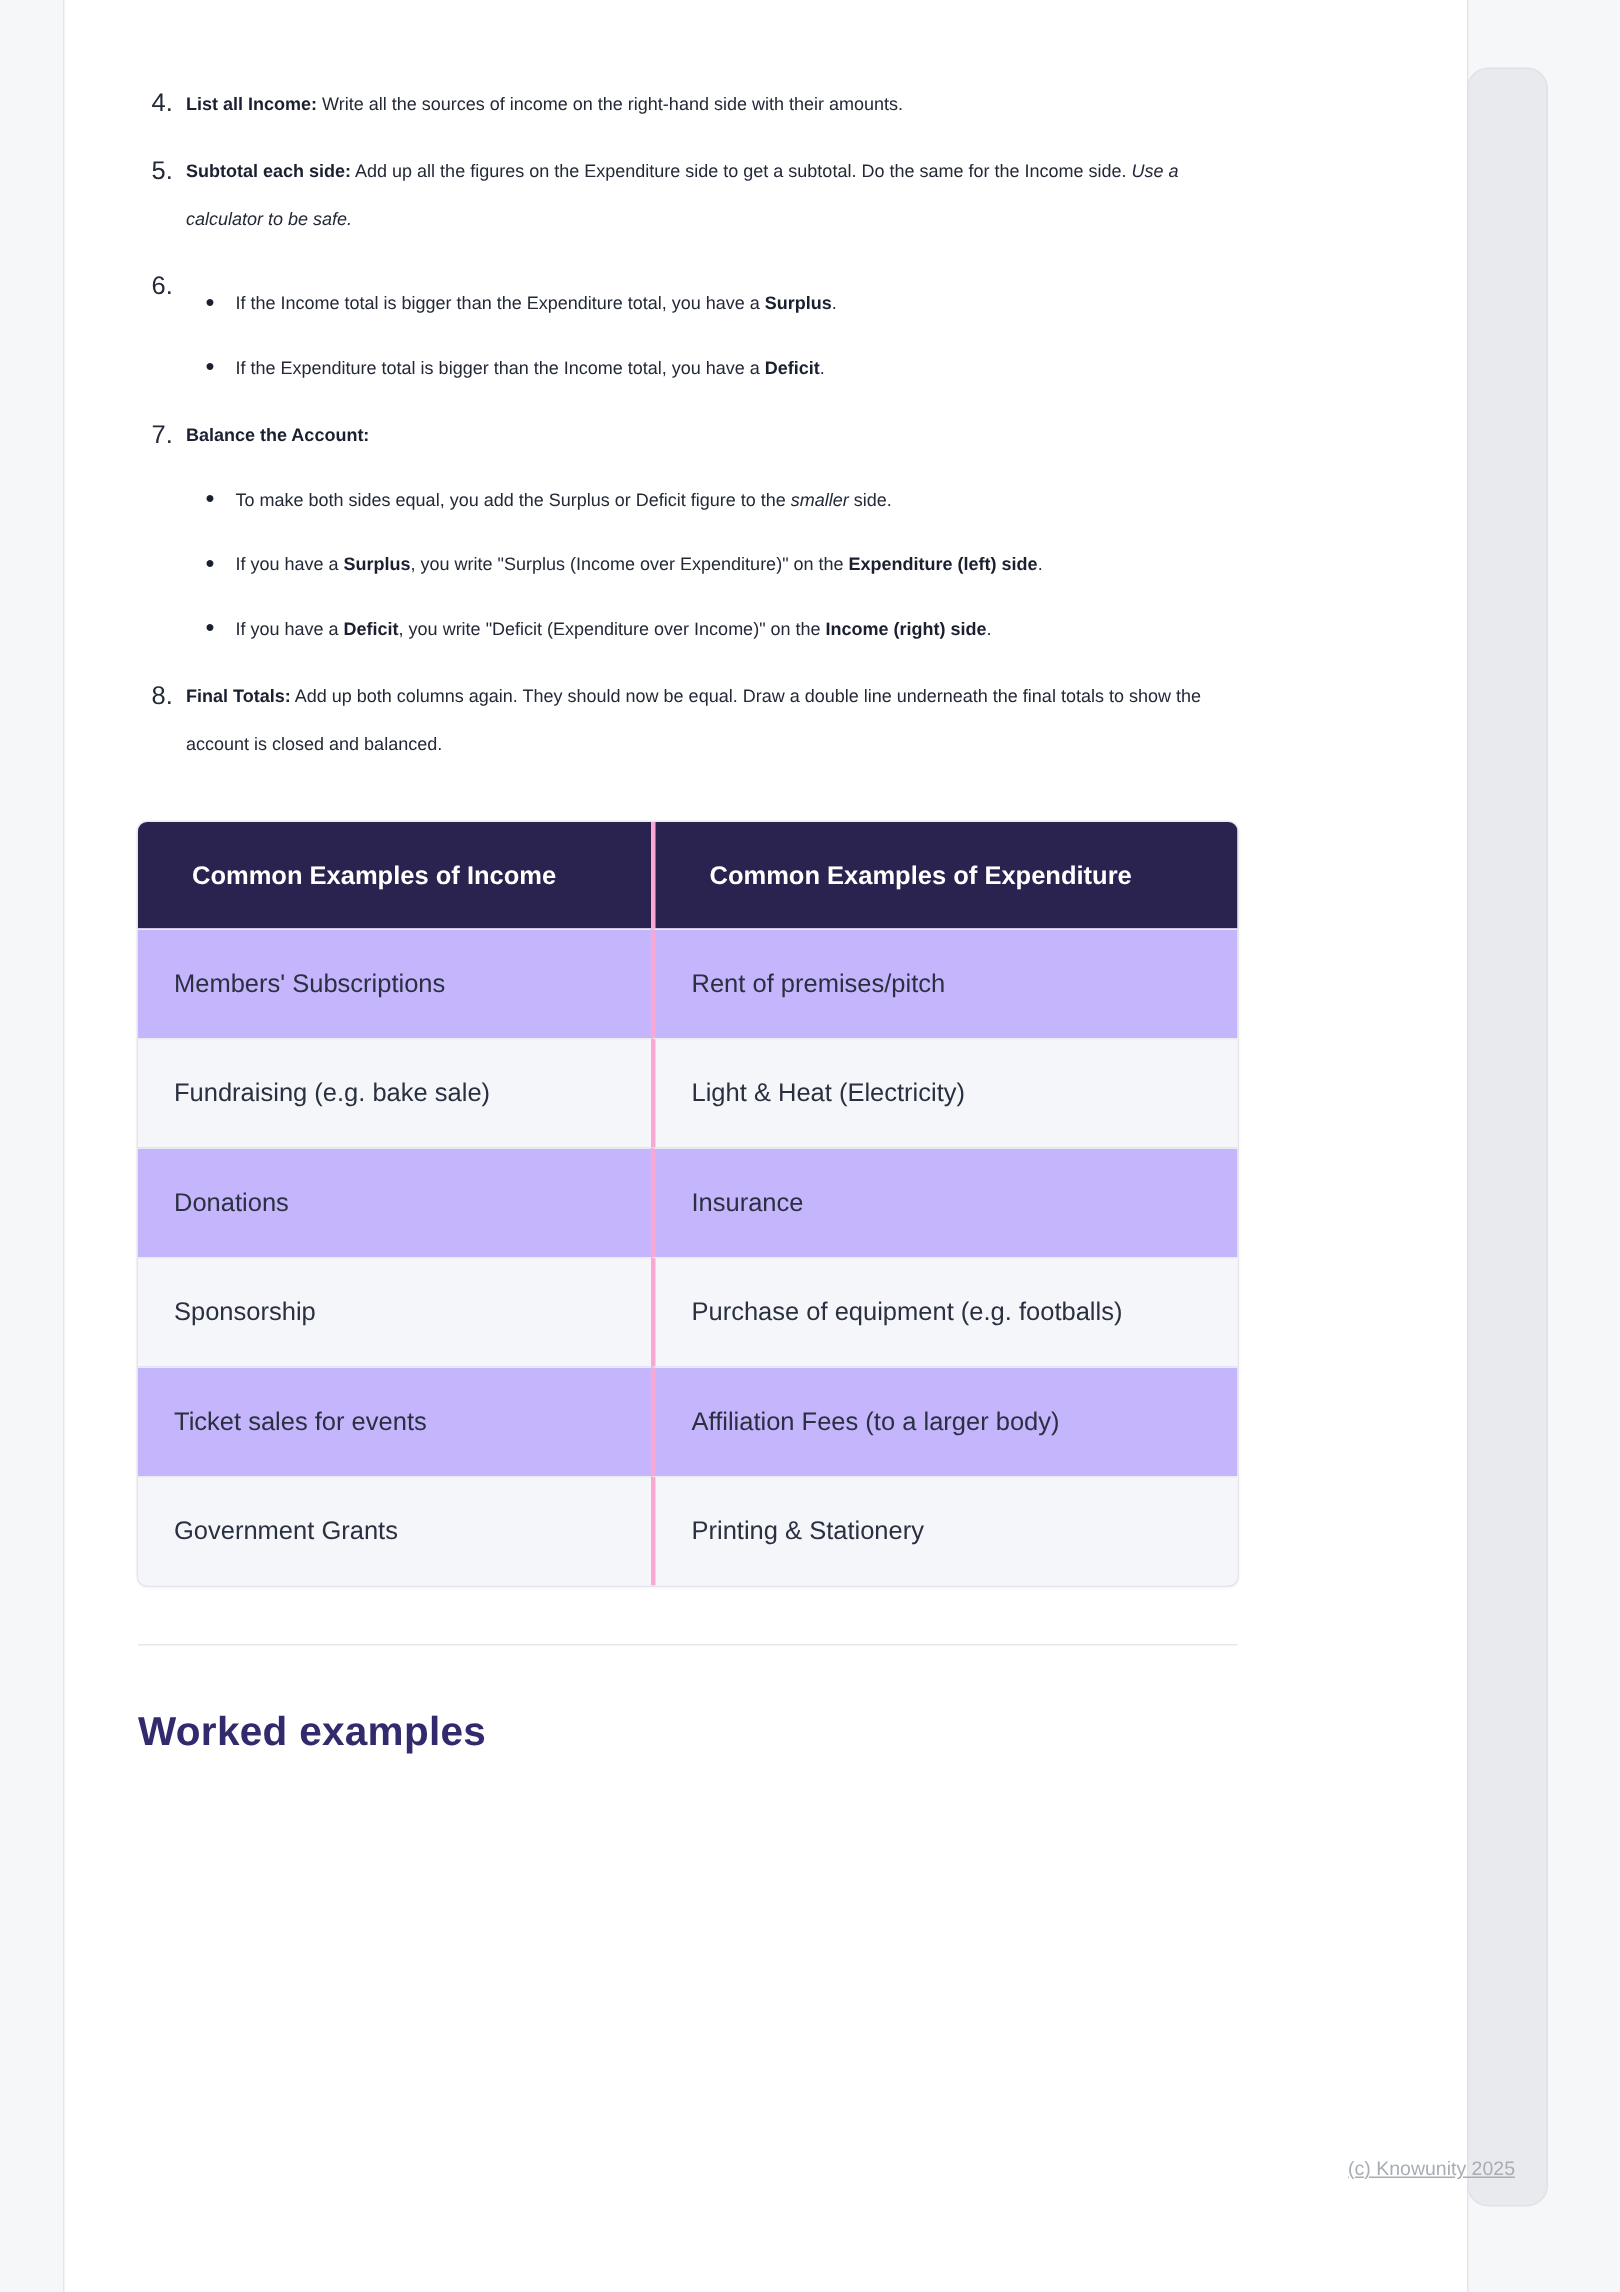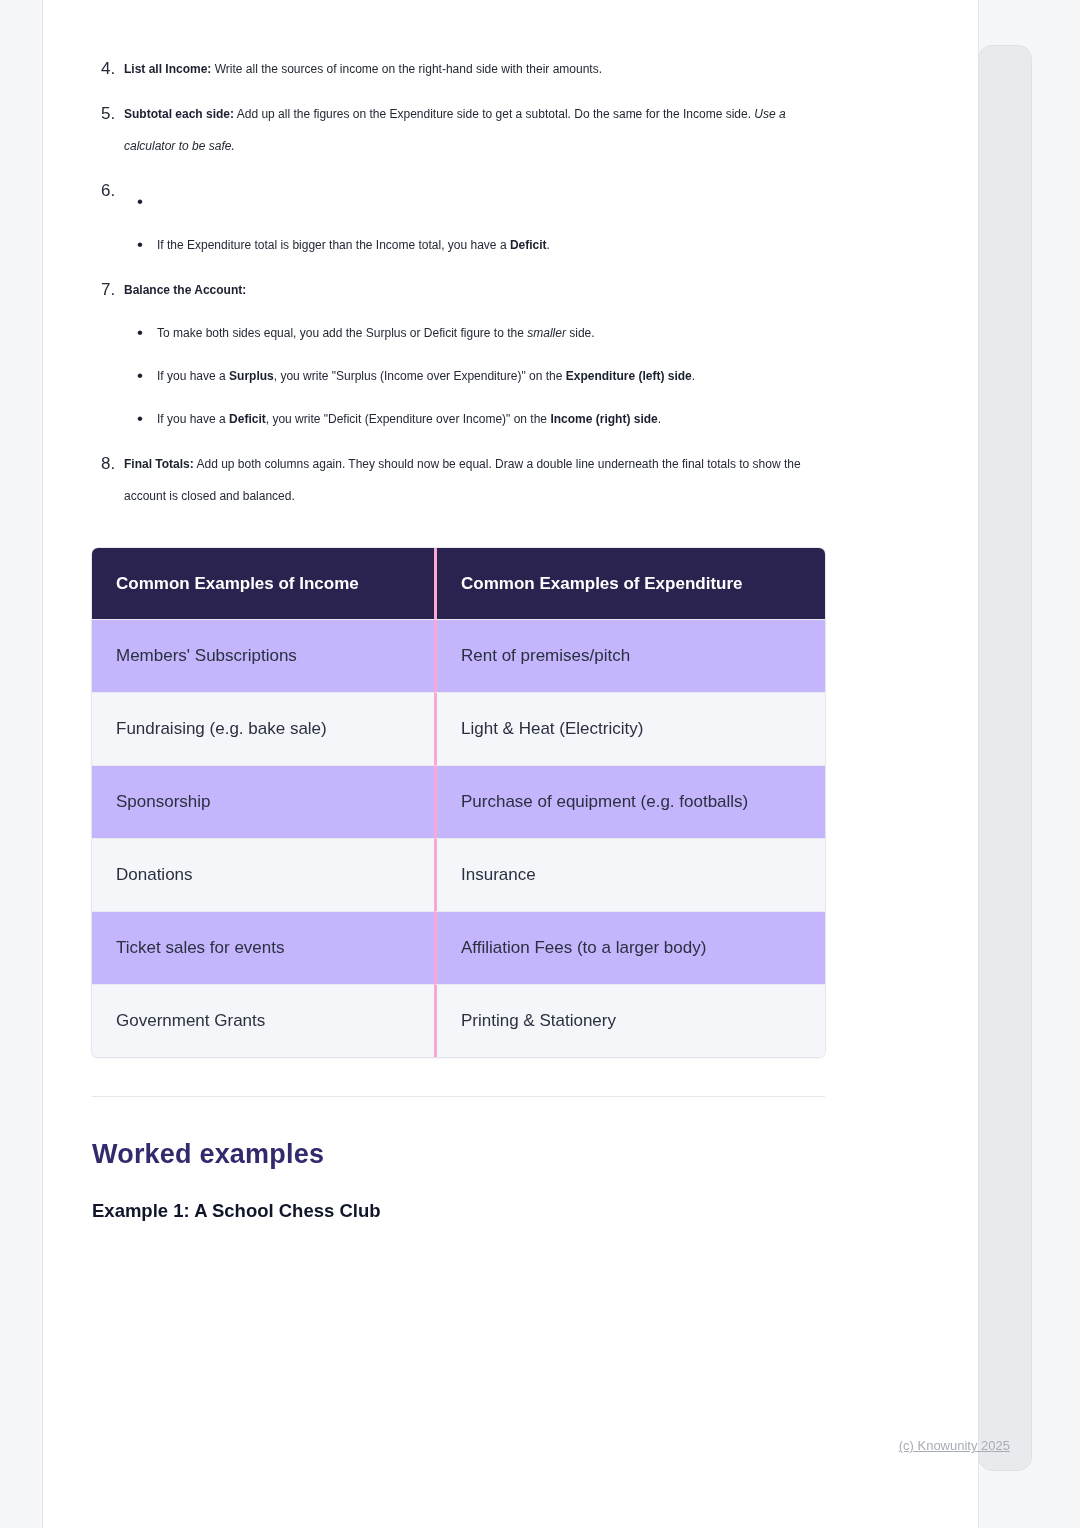--- a/index.html
+++ b/index.html
@@ -27,21 +27,21 @@
   .bullet{display:flex;margin-top:11px;}
   .bullet .dot{flex:0 0 20px;font-size:17px;line-height:32px;color:#1b2030;}
   
   .table-wrap{margin-top:36px;width:733px;border-radius:6px;overflow:hidden;
     box-shadow:0 1px 3px rgba(16,24,40,.08),0 0 0 1px #eceef2;}
   table{border-collapse:separate;border-spacing:0;width:733px;table-layout:fixed;}
   col.c1{width:342px;} col.c2{width:391px;}
   th{
     background:var(--header-bg,#2a2350);color:var(--header-text,#ffffff);
     font-size:17px;font-weight:700;text-align:left;
-    height:71px;padding:0 24px;vertical-align:middle;
+    height:71px;padding:0 36px;vertical-align:middle;
   }
   th+th,td+td{border-left:3px solid #f9a8d4;}
   td{
     height:72px;padding:0 24px;vertical-align:middle;
     font-size:17px;color:#2a3040;background:#c4b5fd;
     border-top:1px solid #e9ebf0;
   }
   tbody tr:nth-child(even) td{background:#f4f6f9;}
   
   .divider{width:733px;height:0;border:none;border-top:1px solid #e4e7ec;margin:39px 0 0 0;}
@@ -76,20 +76,21 @@
           <div class="item-body">
             <div class="lead"><span class="b">Subtotal each side:</span><span> Add up all the figures on the Expenditure side to get a subtotal. Do the same for the Income side. </span><span class=" i">Use a calculator to be safe.</span></div>
           </div>
         </div>
         <div class="item">
           <span class="num">6.</span>
           <div class="item-body">
             <div class="bullets">
               <div class="bullet">
                 <span class="dot">•</span>
+                <div class="bullet-text"><span>If the Income total is bigger than the Expenditure total, you have a </span><span class="b">Surplus</span><span>.</span></div>
               </div>
               <div class="bullet">
                 <span class="dot">•</span>
                 <div class="bullet-text"><span>If the Expenditure total is bigger than the Income total, you have a </span><span class="b">Deficit</span><span>.</span></div>
               </div>
             </div>
           </div>
         </div>
         <div class="item">
           <span class="num">7.</span>
@@ -134,43 +135,42 @@
         <tbody>
             <tr>
               <td>Members' Subscriptions</td>
               <td>Rent of premises/pitch</td>
             </tr>
             <tr>
               <td>Fundraising (e.g. bake sale)</td>
               <td>Light &amp; Heat (Electricity)</td>
             </tr>
             <tr>
+              <td>Donations</td>
+              <td>Insurance</td>
+            </tr>
+            <tr>
               <td>Sponsorship</td>
               <td>Purchase of equipment (e.g. footballs)</td>
-            </tr>
-            <tr>
-              <td>Donations</td>
-              <td>Insurance</td>
             </tr>
             <tr>
               <td>Ticket sales for events</td>
               <td>Affiliation Fees (to a larger body)</td>
             </tr>
             <tr>
               <td>Government Grants</td>
               <td>Printing &amp; Stationery</td>
             </tr>
           </tbody>
       </table>
     </div>
 
     <hr class="divider">
 
     <div class="h-worked">Worked examples</div>
 
-    <div class="h-example">Example 1: A School Chess Club</div>
 
   </div>
 </div>
 
 <div class="scroll-thumb"></div>
 
 <div class="watermark">(c) Knowunity 2025</div>
 
 </body></html>

